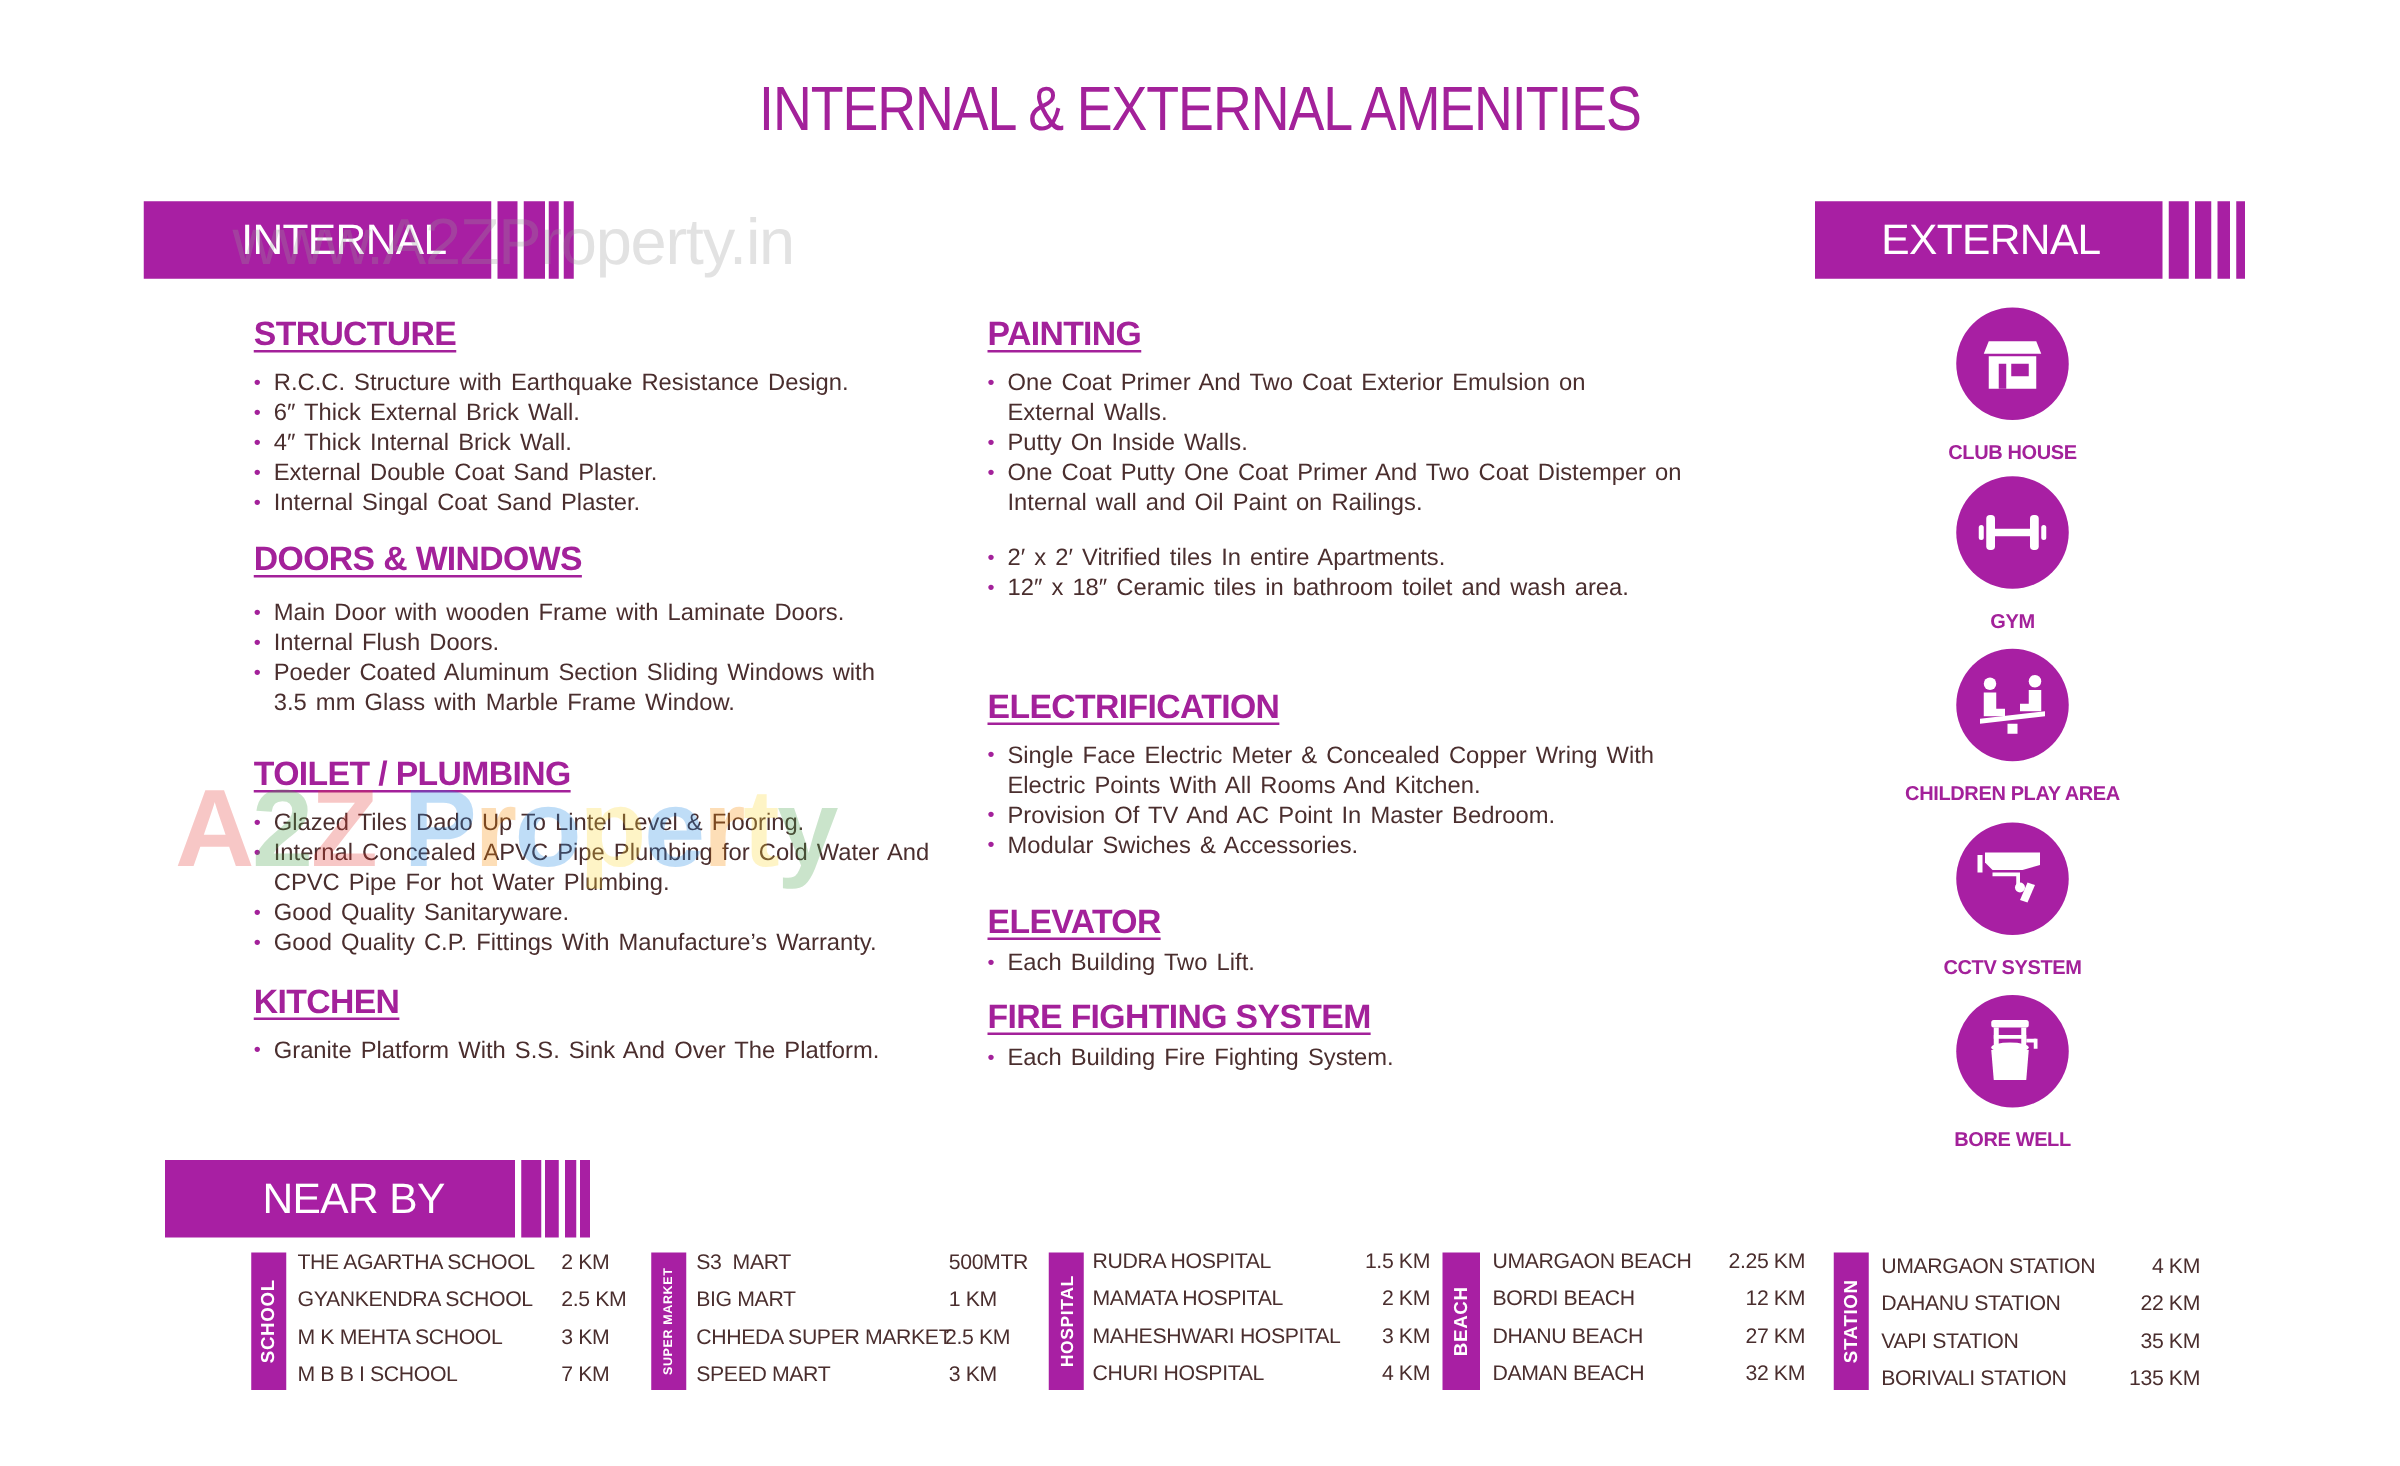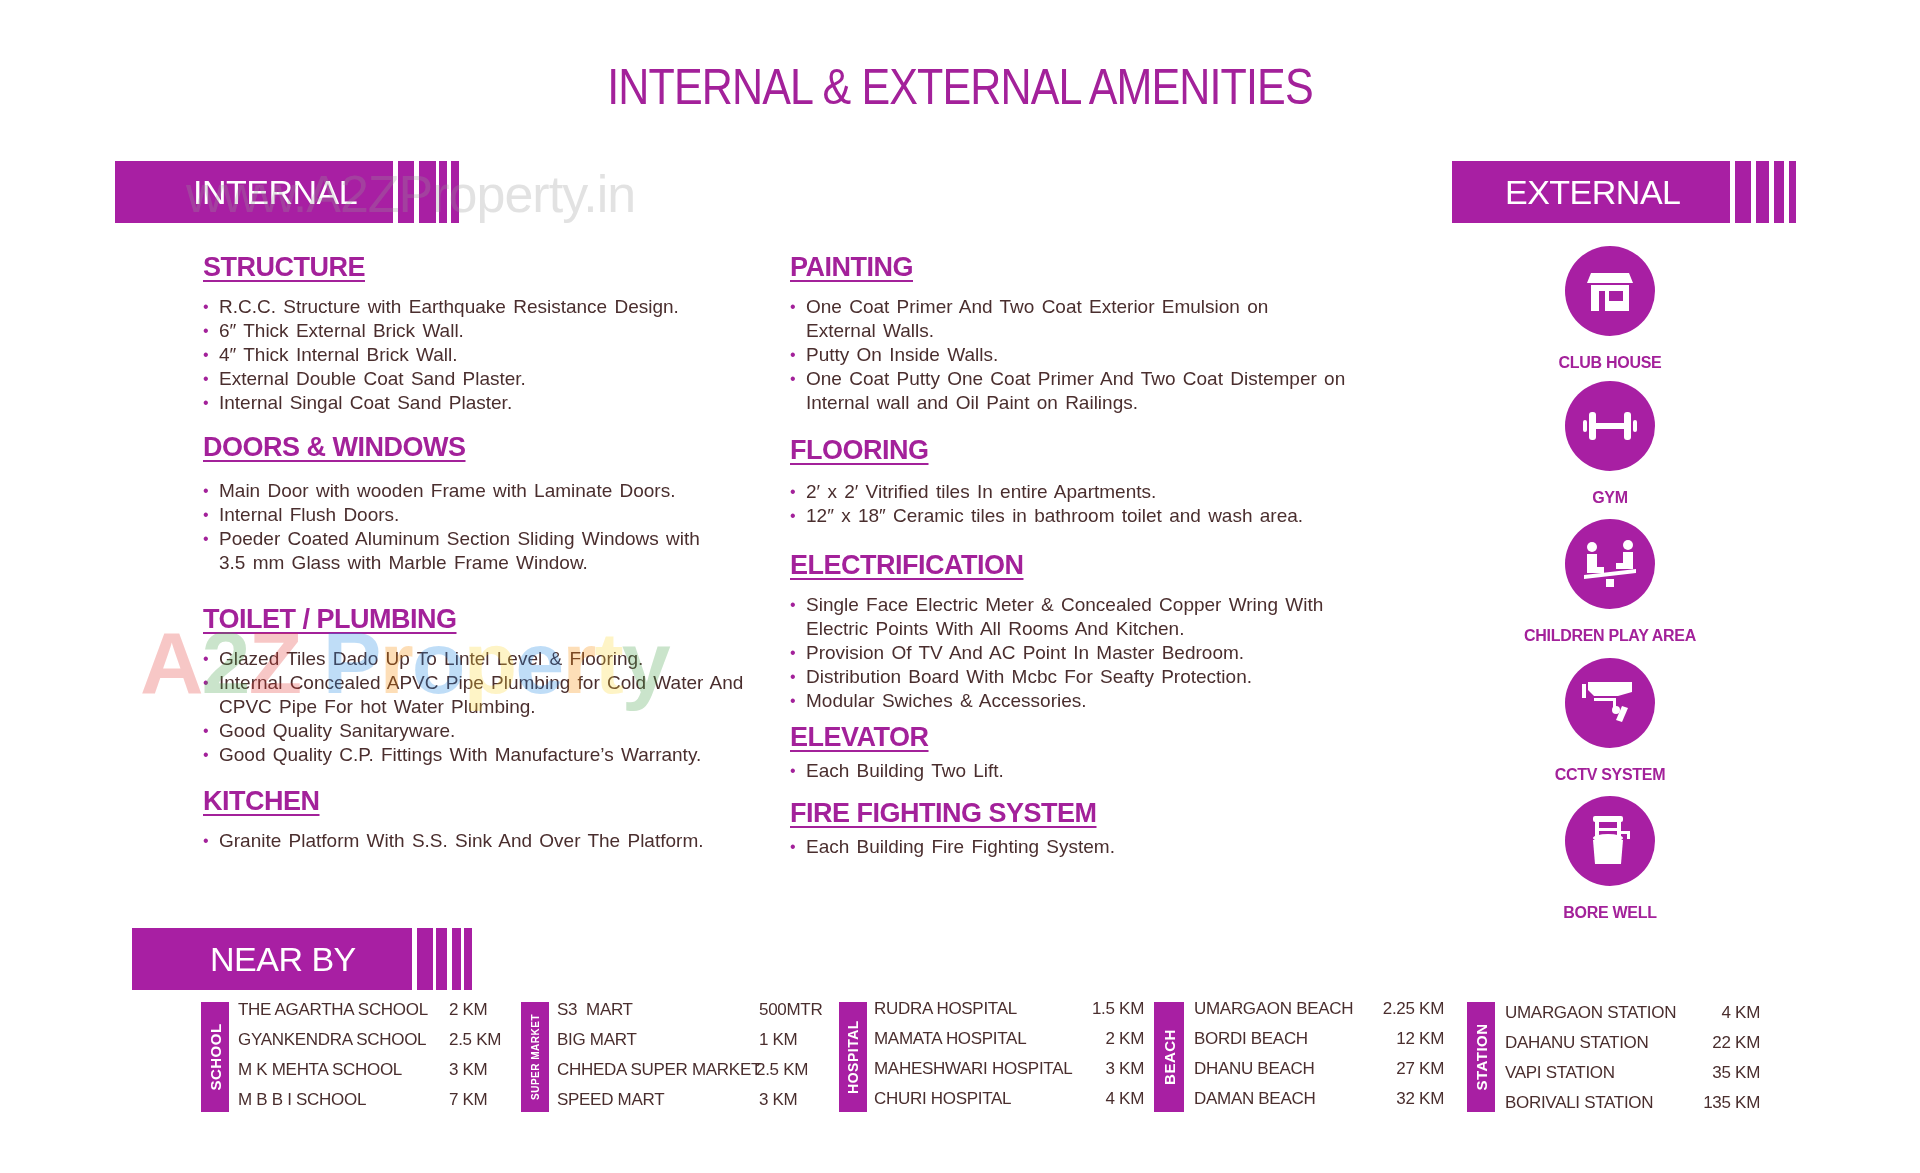--- a/index.html
+++ b/index.html
@@ -136,33 +136,31 @@
 <div class="section" style="left:790px; top:252px; width:600px;">
   <h3>PAINTING</h3>
   <ul>
     <li style="padding-right:90px;">One Coat Primer And Two Coat Exterior Emulsion on External Walls.</li>
     <li>Putty On Inside Walls.</li>
     <li>One Coat Putty One Coat Primer And Two Coat Distemper on Internal wall and Oil Paint on Railings.</li>
   </ul>
 </div>
 
 <div class="section" style="left:790px; top:435px; width:600px;">
-  <h3 style="margin-bottom:14px;">FLOORING</h3>
   <ul>
     <li>2′ x 2′ Vitrified tiles In entire Apartments.</li>
     <li>12″ x 18″ Ceramic tiles in bathroom toilet and wash area.</li>
   </ul>
 </div>
 
 <div class="section" style="left:790px; top:550px; width:580px;">
   <h3>ELECTRIFICATION</h3>
   <ul>
     <li>Single Face Electric Meter &amp; Concealed Copper Wring With Electric Points With All Rooms And Kitchen.</li>
     <li>Provision Of TV And AC Point In Master Bedroom.</li>
-    <li>Distribution Board With Mcbc For Seafty Protection.</li>
     <li>Modular Swiches &amp; Accessories.</li>
   </ul>
 </div>
 
 <div class="section" style="left:790px; top:722px; width:560px;">
   <h3 style="margin-bottom:6px;">ELEVATOR</h3>
   <ul>
     <li>Each Building Two Lift.</li>
   </ul>
 </div>

